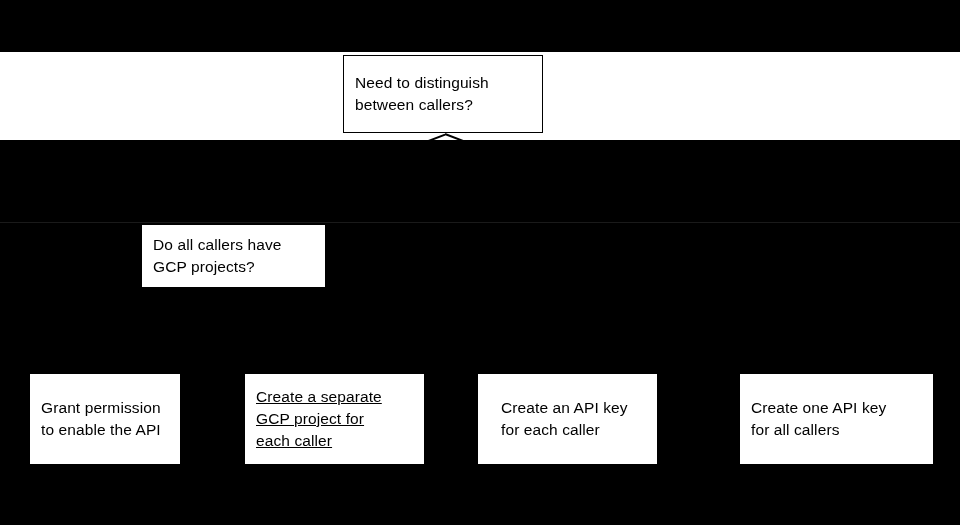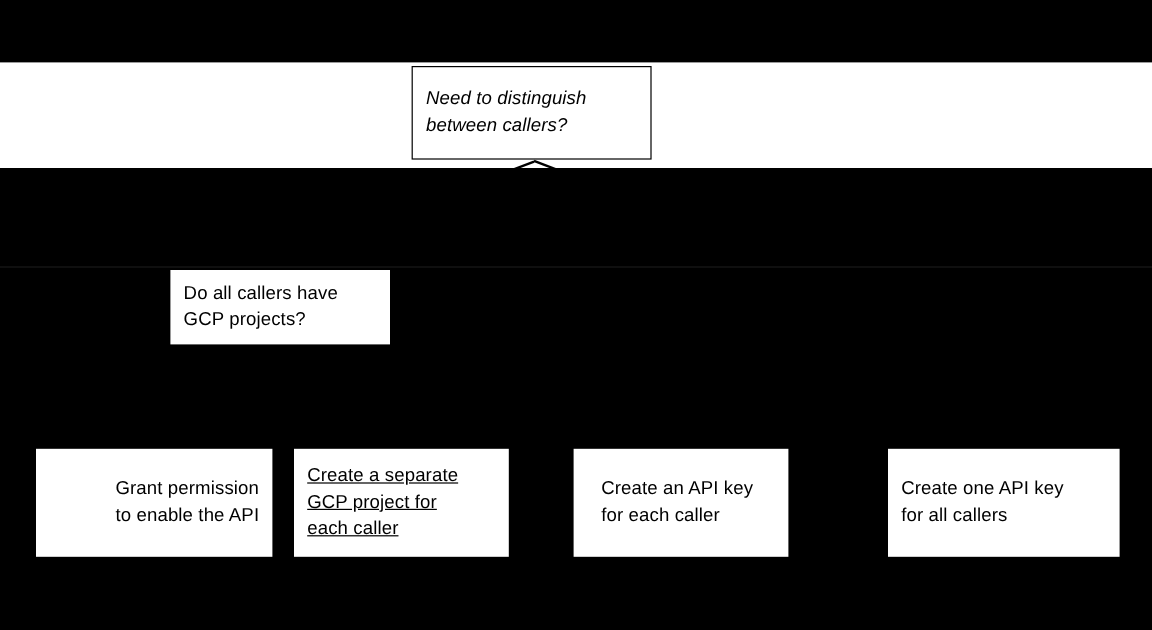--- a/index.html
+++ b/index.html
@@ -40,21 +40,20 @@
     box-sizing: border-box;
     display: flex;
     align-items: center;
     font-size: 15.5px;
     line-height: 1.42;
     letter-spacing: 0.1px;
     white-space: pre-line;
   }
   .node.bordered {
     border: 1.5px solid #000000;
-    font-style: italic;
   }
   .node .node-label {
     display: block;
     padding: 0 11px;
   }
   
   .chevron {
     position: absolute;
     width: 0;
     height: 0;
@@ -81,21 +80,21 @@
     <div class="stroke" style="left:0px;  top:11px; width:29px; height:2px; transform-origin: left center; transform: rotate(-21deg);"></div>
     <div class="stroke" style="left:27px; top:0px;  width:29px; height:2px; transform-origin: left center; transform: rotate(21deg);"></div>
   </div>
 
   <div class="node" style="left:142px; top:225px; width:183px; height:62px;">
     <span class="node-label">Do all callers have
 GCP projects?</span>
   </div>
 
 
-  <div class="node" style="left:30px; top:374px; width:197px; height:90px;justify-content:flex-end;">
+  <div class="node" style="left:30px; top:374px; width:150px; height:90px;">
     <span class="node-label">Grant permission
 to enable the API</span>
   </div>
 
   <div class="node" style="left:245px; top:374px; width:179px; height:90px;text-decoration:underline;">
     <span class="node-label">Create a separate
 GCP project for
 each caller</span>
   </div>
 

